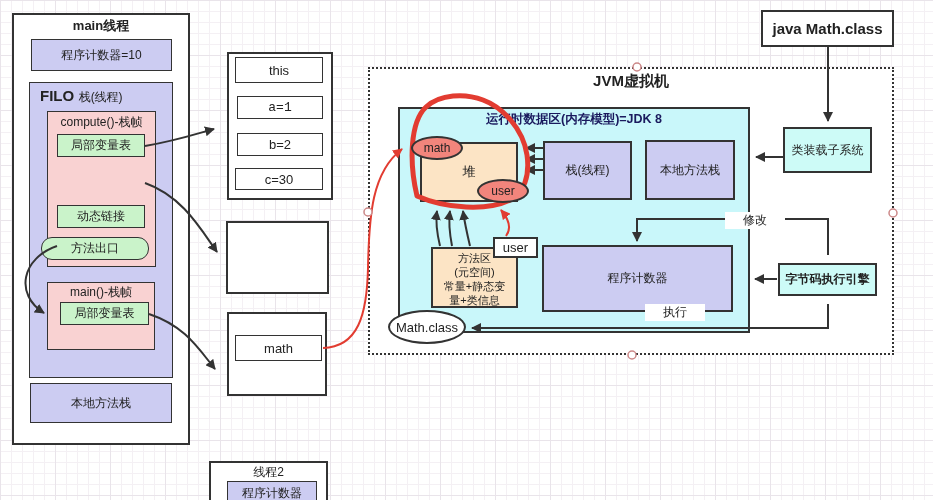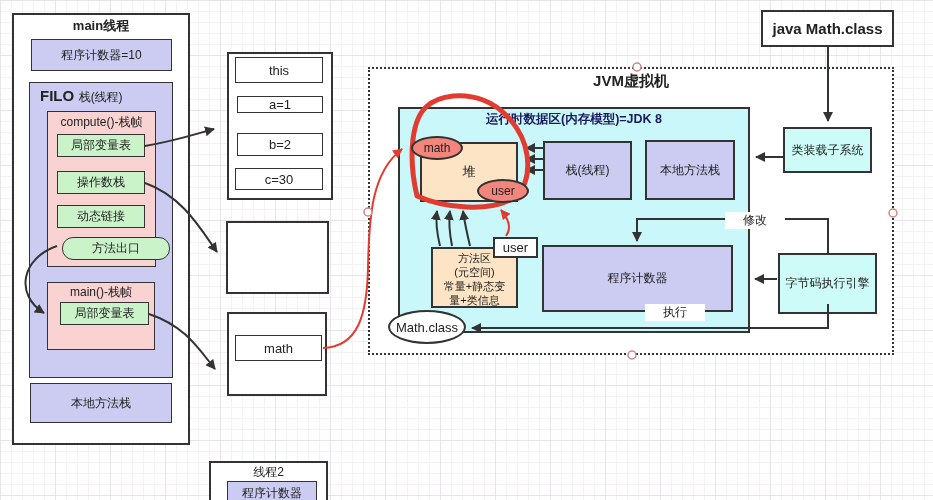--- a/index.html
+++ b/index.html
@@ -52,46 +52,43 @@
       <span class="t12">栈(线程)</span>
     </div>
   </div>
 
   <div class="abs box thin pink" style="left:47px;top:111px;width:109px;height:156px;">
     <div class="ctr t12" style="height:20px;">compute()-栈帧</div>
   </div>
   <div class="abs box thin green ctr t12" style="left:57px;top:134px;width:88px;height:23px;">
     <span>局部变量表</span>
   </div>
-  <div class="abs box thin green ctr t12" style="left:57px;top:171px;width:88px;height:23px;">
-    <span>操作数栈</span>
-  </div>
   <div class="abs box thin green ctr t12" style="left:57px;top:205px;width:88px;height:23px;">
     <span>动态链接</span>
   </div>
-  <div class="abs box thin green ctr t12" style="left:62px;top:237px;width:108px;height:23px;border-radius:11px;">
+  <div class="abs box thin green ctr t12" style="left:41px;top:237px;width:108px;height:23px;border-radius:11px;">
     <span>方法出口</span>
   </div>
 
   <div class="abs box thin pink" style="left:47px;top:282px;width:108px;height:68px;">
     <div class="ctr t12" style="height:18px;">main()-栈帧</div>
   </div>
   <div class="abs box thin green ctr t12" style="left:60px;top:302px;width:89px;height:23px;">
     <span>局部变量表</span>
   </div>
 
   <div class="abs box thin purple ctr t12" style="left:30px;top:383px;width:142px;height:40px;">
     <span>本地方法栈</span>
   </div>
 
   <div class="abs box" style="left:227px;top:52px;width:106px;height:148px;"></div>
   <div class="abs box thin ctr t13" style="left:235px;top:57px;width:88px;height:26px;">
     <span>this</span>
   </div>
-  <div class="abs box thin ctr t13" style="left:237px;top:96px;width:86px;height:17px;">
+  <div class="abs box thin ctr t13" style="left:237px;top:96px;width:86px;height:23px;font-family:Liberation Mono, monospace;">
     <span>a=1</span>
   </div>
   <div class="abs box thin ctr t13" style="left:237px;top:133px;width:86px;height:23px;">
     <span>b=2</span>
   </div>
   <div class="abs box thin ctr t13" style="left:235px;top:168px;width:88px;height:22px;">
     <span>c=30</span>
   </div>
 
   <div class="abs box" style="left:226px;top:221px;width:103px;height:73px;"></div>
@@ -151,21 +148,21 @@
     <span>math</span>
   </div>
   <div class="abs box salmon ellipse ctr t12" style="left:477px;top:179px;width:52px;height:24px;z-index:2;">
     <span>user</span>
   </div>
 
   <div class="abs box cyan2 ctr t12" style="left:783px;top:127px;width:89px;height:46px;text-align:right;">
     <span>类装载子系统</span>
   </div>
 
-  <div class="abs box cyan2 ctr t12" style="left:778px;top:253px;width:99px;height:61px;">
+  <div class="abs box cyan2 ctr t12" style="left:778px;top:263px;width:99px;height:33px;font-weight:bold;">
     <span>字节码执行引擎</span>
   </div>
 
   <div class="abs box ctr bold" style="left:761px;top:10px;width:133px;height:37px;font-size:15px;">
     <span>java Math.class</span>
   </div>
 
   <div class="abs lbl" style="left:725px;top:212px;z-index:4;">修改</div>
   <div class="abs lbl" style="left:645px;top:304px;z-index:4;">执行</div>
 

